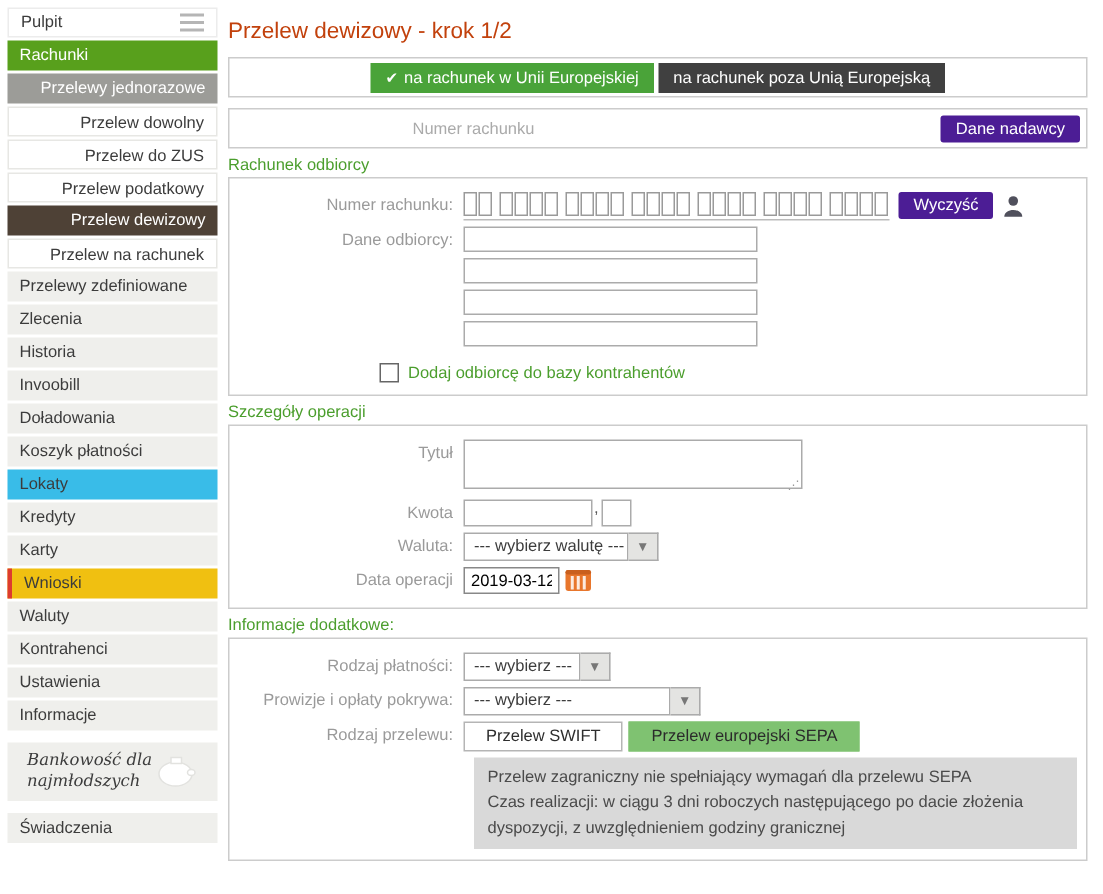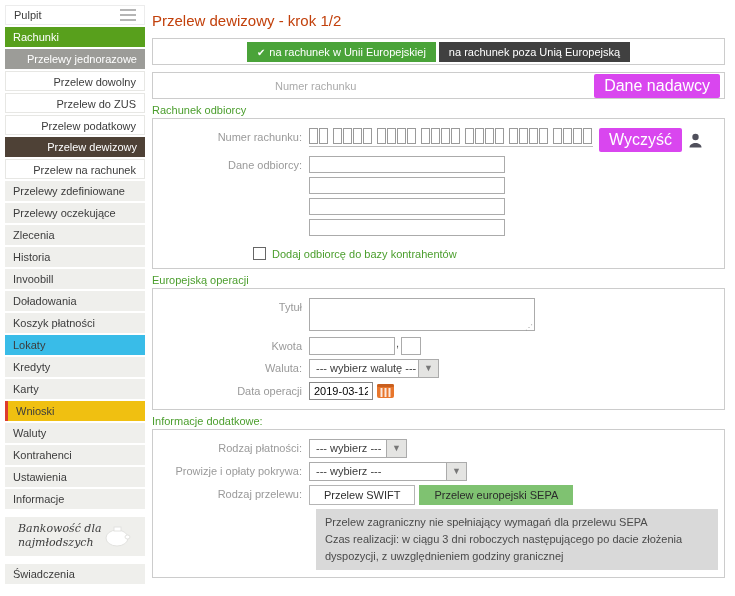--- a/index.html
+++ b/index.html
@@ -41,22 +41,22 @@
   .form-label { width:150px; text-align:right; color:#9a9a9a; padding-right:7px;
     padding-top:3px; flex-shrink:0; }
 
   input, textarea { font-family:"Liberation Sans", sans-serif; font-size:11px;
     border:1px solid #ababab; background:#fff; outline:none; padding:1px 4px; }
   .inp { height:18px; }
 
   
   .sender-box { border:1px solid #ccc; height:27px; display:flex; align-items:center;padding-left:30px; }
   .sender-ph { color:#aaa; margin-left:92px; }
-  .btn-green { background:#d946ef; color:#fff; border:none; border-radius:2px;
-    padding:3px 10px; font-size:16px; cursor:pointer; font-family:"Liberation Sans",sans-serif; }
+  .btn-green { background:#4c1d95; color:#fff; border:none; border-radius:2px;
+    padding:3px 10px; font-size:11px; cursor:pointer; font-family:"Liberation Sans",sans-serif; }
   .sender-box .btn-green { margin-left:auto; margin-right:4px; }
 
   
   .acc-wrap { display:inline-flex; border-bottom:1px solid #bbb; padding-bottom:2px; }
   .acc-group { display:inline-flex; margin-right:4px; }
   .acc-group:last-child { margin-right:0; }
   .acc-box { width:9px; height:16px; border:1px solid #9a9a9a; background:#fff; margin-right:1px; }
   .acc-row-right { display:flex; align-items:center; margin-left:6px; gap:5px; }
 
   .recipient-input { width:196px; height:17px; display:block; margin-bottom:4px; }
@@ -121,23 +121,20 @@
       <span>Przelew podatkowy</span>
     </div>
     <div class="sb-item sb-subactive">
       <span>Przelew dewizowy</span>
     </div>
     <div class="sb-item sb-sub">
       <span>Przelew na rachunek własny</span>
     </div>
     <div class="sb-item">
       <span>Przelewy zdefiniowane</span>
-    </div>
-    <div class="sb-item">
-      <span>Przelewy oczekujące</span>
     </div>
     <div class="sb-item">
       <span>Zlecenia</span>
     </div>
     <div class="sb-item">
       <span>Historia</span>
     </div>
     <div class="sb-item">
       <span>Invoobill</span>
     </div>
@@ -268,21 +265,21 @@
           <input class="recipient-input" type="text" style="">
           <input class="recipient-input" type="text" style="">
         </span>
       </div>
       <div class="chkrow">
         <span class="checkbox"></span>
         <span class="green-text">Dodaj odbiorcę do bazy kontrahentów</span>
       </div>
     </div>
 
-    <div class="section-label">Europejską operacji</div>
+    <div class="section-label">Szczegóły operacji</div>
     <div class="section-box">
       <div class="form-row">
         <span class="form-label">Tytuł</span>
         <span class="title-area">
           <textarea style=""></textarea>
           <span class="grip">⋰</span>
         </span>
       </div>
       <div class="form-row">
         <span class="form-label">Kwota</span>

